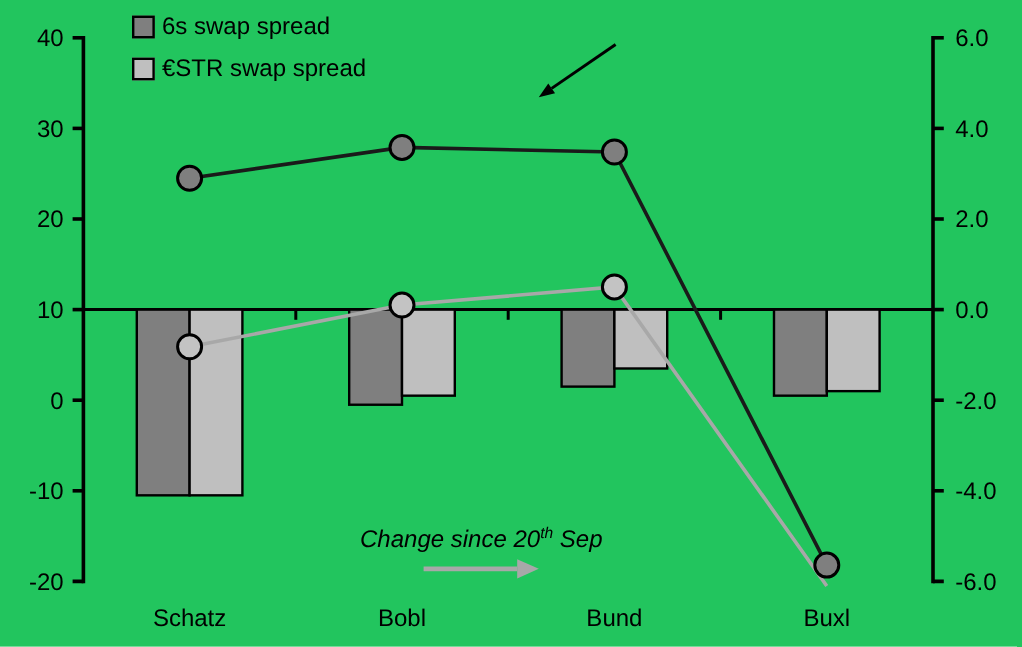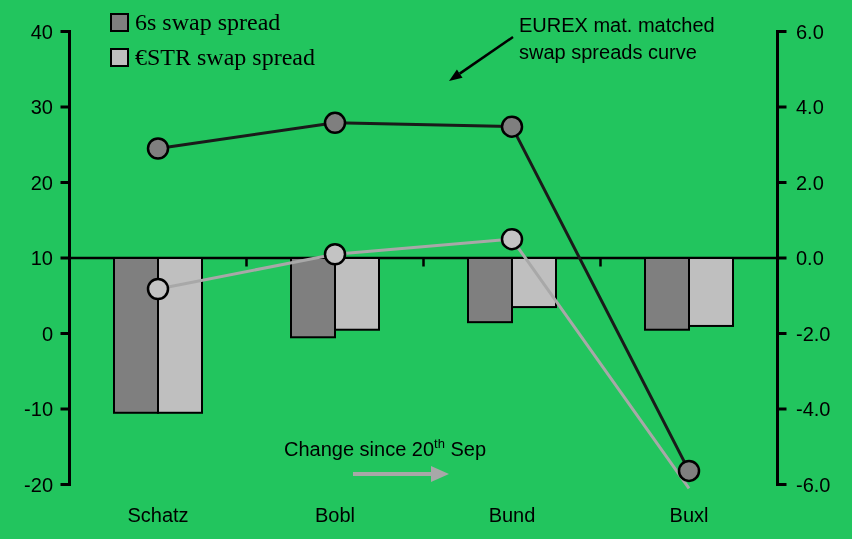--- a/index.html
+++ b/index.html
@@ -4,23 +4,23 @@
 <style>
   html,body{margin:0;padding:0;background:#fff;}
   .chart{
     position:relative;width:852px;height:539px;background:#22c55e;overflow:hidden;
     font-family:"Liberation Sans",sans-serif;color:#000;
   }
   .chart svg{position:absolute;left:0;top:0;}
   .legend{position:absolute;left:110px;top:8px;}
   .legend-row{display:flex;align-items:center;height:28px;margin-bottom:7px;}
   .swatch{width:15px;height:15px;border:2px solid #000;margin-right:6px;flex:0 0 auto;}
-  .legend-label{font-size:24px;white-space:nowrap;font-family:Liberation Serif, serif;}
+  .legend-label{font-size:20px;white-space:nowrap;}
   .curve-note{position:absolute;left:519px;top:12px;font-size:20px;line-height:27px;white-space:nowrap;}
-  .change-note{position:absolute;left:284px;top:436px;font-size:20px;white-space:nowrap;}
+  .change-note{position:absolute;left:300px;top:436px;font-size:20px;white-space:nowrap;font-style:italic;}
   .change-note sup{font-size:13px;}
 </style>
 </head>
 <body>
 
 <div class="chart">
   <svg id="plot" width="852" height="539">
       <line x1="68" y1="258" x2="777.5" y2="258" stroke="#000" stroke-width="2.5"></line>
       <line x1="246.5" y1="258" x2="246.5" y2="266.5" stroke="#000" stroke-width="2.5"></line>
       <line x1="423.5" y1="258" x2="423.5" y2="266.5" stroke="#000" stroke-width="2.5"></line>
@@ -86,19 +86,15 @@
     <div class="legend-row">
       <span class="swatch" style="background: rgb(127, 127, 127);"></span>
       <span class="legend-label">6s swap spread</span>
     </div>
     <div class="legend-row">
       <span class="swatch" style="background: rgb(191, 191, 191);"></span>
       <span class="legend-label">€STR swap spread</span>
     </div>
   </div>
 
-  <div class="curve-note">
-    <div>EUREX mat. matched</div>
-    <div>swap spreads curve</div>
-  </div>
 
   <div class="change-note"><span>Change since 20</span><sup>th</sup><span> Sep</span></div>
 </div>
 
 </body></html>

